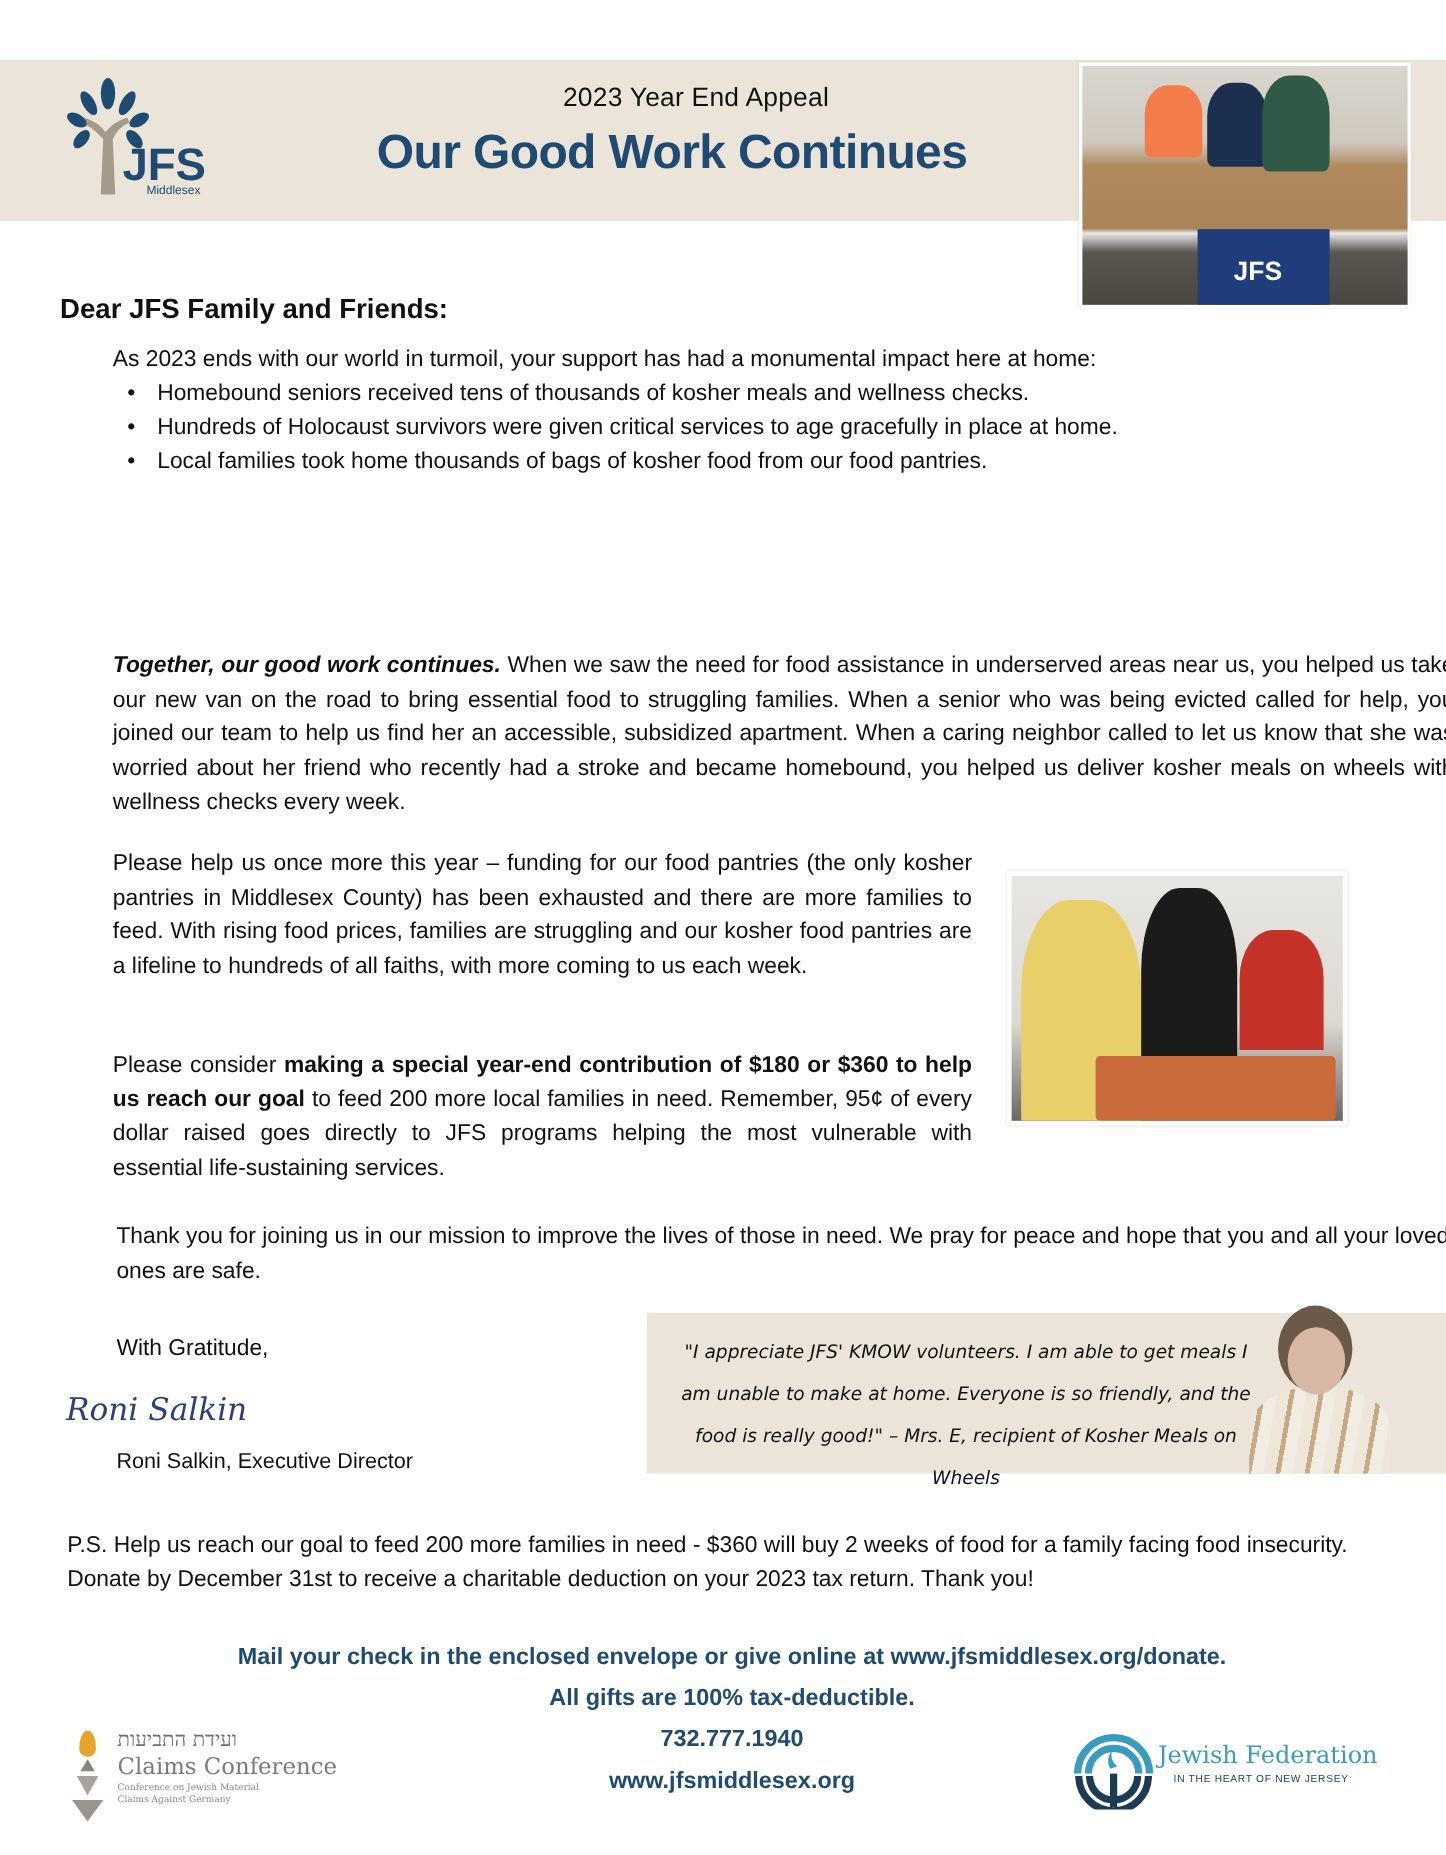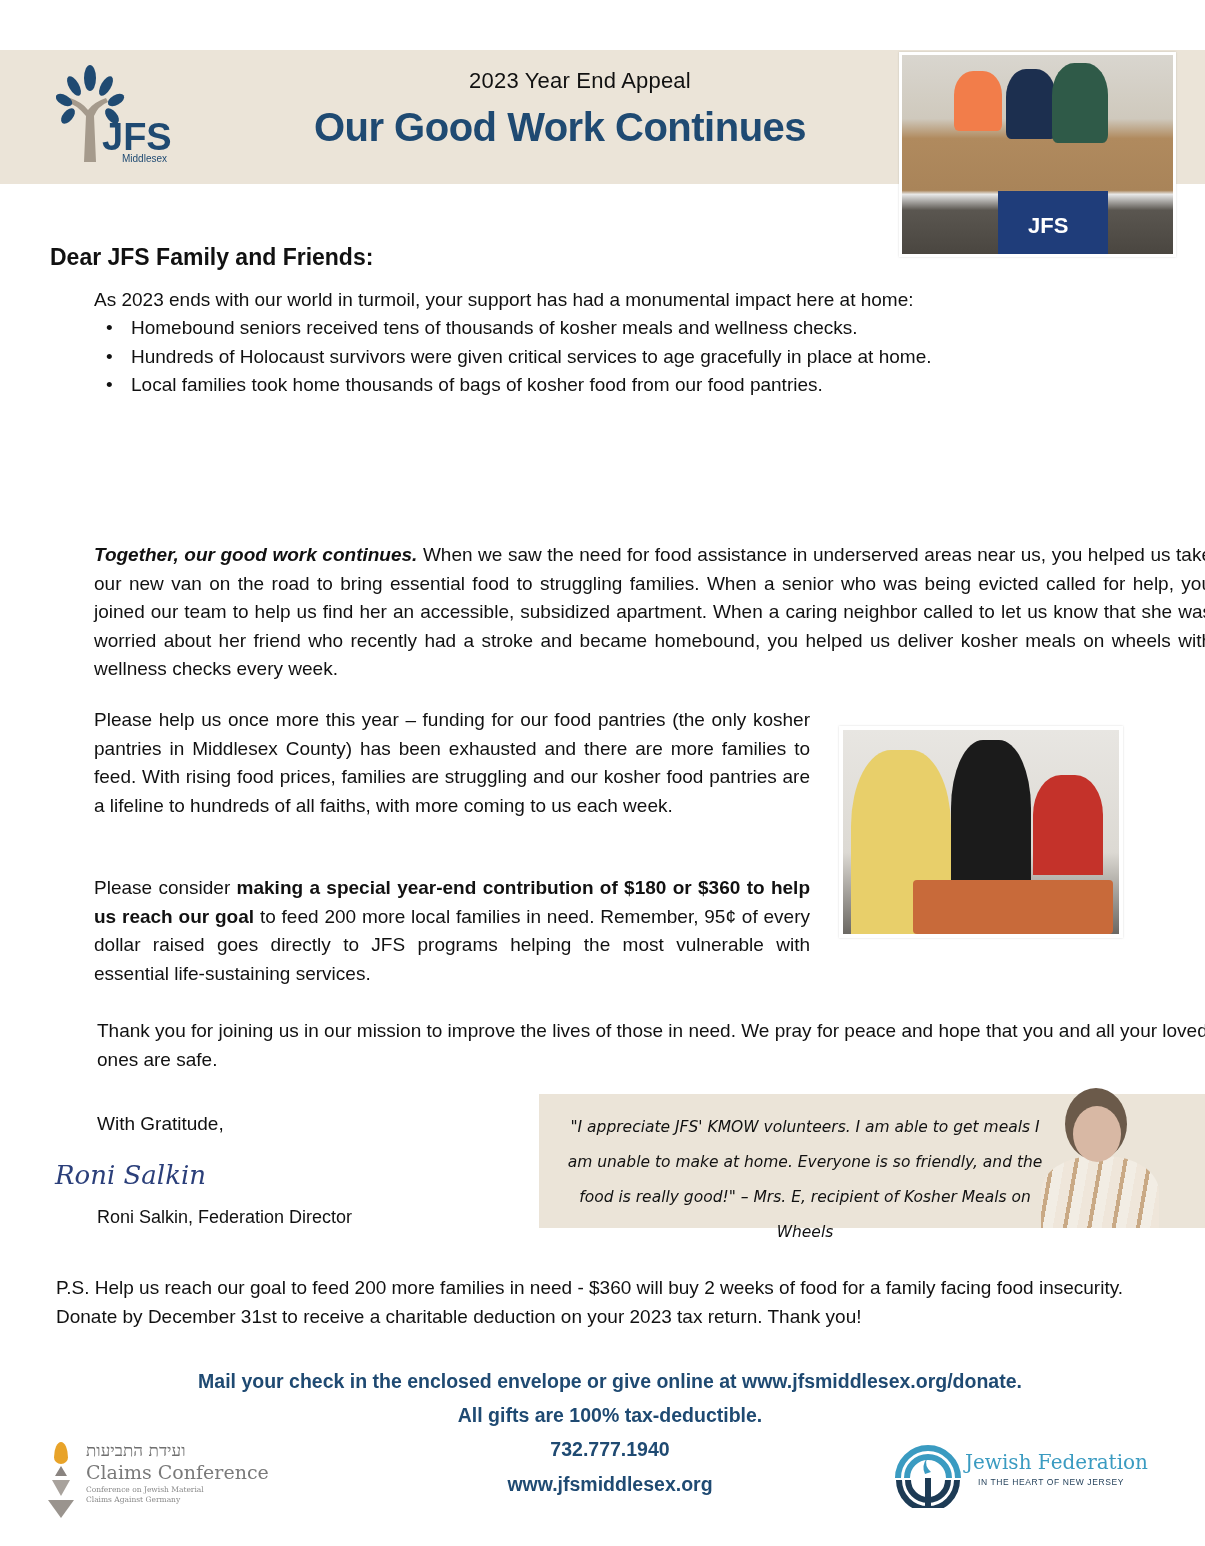--- a/index.html
+++ b/index.html
@@ -50,21 +50,21 @@
     .quote-photo .body { position: absolute; left: 4px; top: 70px; width: 118px; height: 80px; border-radius: 45% 45% 0 0; background: repeating-linear-gradient(100deg, #efe6da 0 10px, #c9a985 10px 14px, #f2ede4 14px 24px); }
 
     .ps { position: absolute; left: 56px; top: 1274px; width: 1120px; font-size: 19px; line-height: 28.5px; font-family: "Liberation Sans", sans-serif; }
 
     .cta { position: absolute; left: 150px; width: 920px; text-align: center; font-family: "Liberation Sans", sans-serif; font-weight: bold; color: #1f4a72; font-size: 19.5px; }
     .cta-mail { top: 1370px; }
     .cta-tax { top: 1404px; }
     .cta-phone { top: 1438px; }
     .cta-web { top: 1473px; }
 
-    .claims { position: absolute; left: 48px; top: 1438px; width: 175px; height: 80px; }
+    .claims { position: absolute; left: 60px; top: 1438px; width: 175px; height: 80px; }
     .claims .hebrew { position: absolute; left: 38px; top: 2px; font-family: "DejaVu Serif", serif; font-size: 17px; color: #6f6f6f; direction: rtl; }
     .claims .name { position: absolute; left: 38px; top: 23px; font-family: "DejaVu Serif", serif; font-size: 19px; color: #7a7a7a; white-space: nowrap; }
     .claims .small { position: absolute; left: 38px; top: 47px; font-family: "DejaVu Serif", serif; font-size: 7.5px; line-height: 10px; color: #8a8a8a; width: 140px; }
     .claims .flame { position: absolute; left: 6px; top: 4px; width: 14px; height: 22px; background: #e8a329; border-radius: 50% 50% 50% 50% / 70% 70% 30% 30%; }
     .claims .star { position: absolute; left: 0; top: 28px; width: 26px; height: 52px; }
 
     .fed { position: absolute; left: 893px; top: 1438px; width: 265px; height: 70px; }
     .fed svg { position: absolute; left: 0; top: 0; }
     .fed .name { position: absolute; left: 72px; top: 12px; font-family: "DejaVu Serif", serif; font-size: 20px; color: #3a9bc1; white-space: nowrap; }
     .fed .tag { position: absolute; left: 85px; top: 39px; font-family: "Liberation Sans", sans-serif; font-size: 8.5px; color: #1d3b55; letter-spacing: 0.6px; white-space: nowrap; }
@@ -124,21 +124,21 @@
       <div class="p2"></div>
       <div class="p3"></div>
       <div class="tray"></div>
   </div>
 </div>
 
 <p class="para-thanks body-text">Thank you for joining us in our mission to improve the lives of those in need. We pray for peace and hope that you and all your loved ones are safe.</p>
 
 <div class="gratitude body-text">With Gratitude,</div>
 <div class="signature">Roni Salkin</div>
-<div class="signer body-text">Roni Salkin, Federation Director</div>
+<div class="signer body-text">Roni Salkin, Executive Director</div>
 
 <div class="quote-box"></div>
 <div class="quote-text">"I appreciate JFS' KMOW volunteers. I am able to get meals I am unable to make at home. Everyone is so friendly, and the food is really good!" – Mrs. E, recipient of Kosher Meals on Wheels</div>
 <div class="quote-photo">
   <div class="head"></div>
     <div class="body"></div>
     <div class="face"></div>
 </div>
 
 <p class="ps">P.S.  Help us reach our goal to feed 200 more families in need - $360 will buy 2 weeks of food for a family facing food insecurity. Donate by December 31st to receive a charitable deduction on your 2023 tax return. Thank you!</p>

